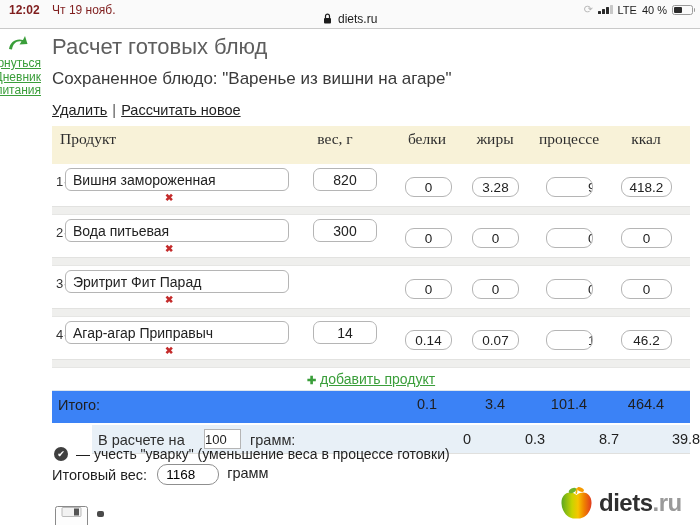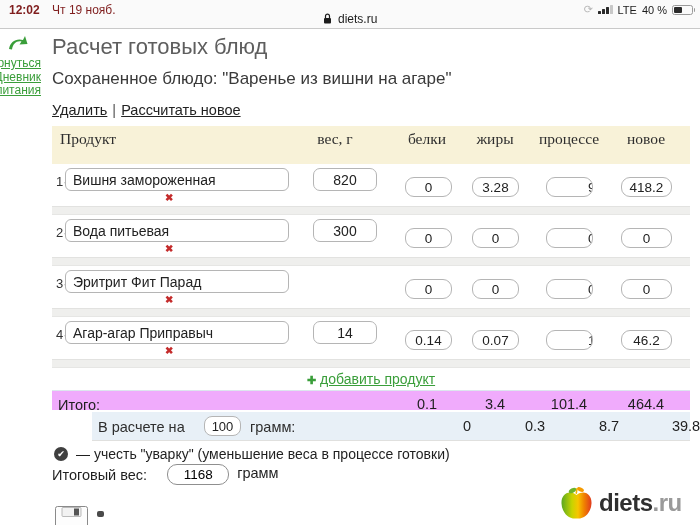--- a/index.html
+++ b/index.html
@@ -63,43 +63,43 @@
             border-radius:7px; text-align:center; font-size:14px; }
   .vbox { position:absolute; top:13px; height:20px; border-radius:9px; text-align:center;
           font-size:13.5px; border:1px solid #bdbdbd; }
   .v-prot{ left:353px; width:47px; } .v-fat{ left:420px; width:47px; }
   .v-carb{ left:494px; width:47px;padding-left:41px; } .v-kcal{ left:569px; width:51px; }
 
   .addrow { height:22px; background:#fff; text-align:center; padding-top:3px; font-size:14px; }
   .addrow .plus { color:#3a9e3a; font-size:11px; font-weight:bold; margin-right:4px; }
   .addrow a { color:#3a9e3a; text-decoration:underline; cursor:pointer; }
 
-  .totrow { position:relative; height:20px; background:#f0abfc; border-top:1px solid #dde6ee; }
+  .totrow { position:relative; height:33px; background:#3b82f6; border-top:1px solid #dde6ee; }
   .totrow .tlabel { position:absolute; left:6px; top:6px; font-size:14.5px; color:#1f1f1f; }
   .totrow .tweight{ position:absolute; left:140px; top:8px; width:162px; text-align:right;
                     font-size:12.5px; color:#2a2a2a; }
   .tval { position:absolute; top:5px; width:60px; text-align:center; font-size:14.5px; color:#1f1f1f; }
   .totgap { height:2px; background:#fff; }
   .p100row { position:relative; height:29px; background:#e8f0f7; border-bottom:1px solid #e0e0de;margin-left:40px; }
   .p100row .plabel1 { position:absolute; left:6px; top:7px; font-size:14.5px; }
   .p100row .p100input { position:absolute; left:112px; top:4px; width:37px; height:20px;
-                        border-radius:8px; text-align:center; font-size:13px; }
+                        border-radius:0; text-align:left; font-size:13px; }
   .p100row .plabel2 { position:absolute; left:158px; top:7px; font-size:14.5px; }
   .p100row .tval { top:6px; }
 
   
   .uvarka { position:absolute; left:54px; top:446px; display:flex; align-items:center; }
   .chk { display:inline-flex; width:14px; height:14px; border-radius:50%; background:#3f3f3f;
          color:#fff; font-size:9px; align-items:center; justify-content:center; cursor:pointer; }
   .uvarka .utext { margin-left:8px; font-size:14px; color:#1f1f1f; }
   .fweight { position:absolute; left:52px; top:464px; font-size:14.5px; color:#1f1f1f; }
   .fweight label { vertical-align:middle; }
   .fwinput { width:62px; height:21px; border:1px solid #8f8f8f; border-radius:10px; padding:0 8px;
-             font-size:13.5px; margin:0 8px 0 20px; vertical-align:middle; outline:none;
-             font-family:"Liberation Sans", sans-serif;text-align:center; }
+             font-size:13.5px; margin:0 8px 0 10px; vertical-align:middle; outline:none;
+             font-family:"Liberation Sans", sans-serif; }
 
   .save-icon { position:absolute; left:55px; top:506px; }
   .save-dot { position:absolute; left:97px; top:511px; width:7px; height:6px; background:#4a4a4a;
               border-radius:2px; }
 
   .logo { position:absolute; left:558px; top:485px; display:flex; align-items:center; }
   .logo-text { margin-left:4px; font-size:24px; font-weight:bold; color:#2f2f2f; letter-spacing:-0.5px;
                text-shadow:0 1px 0 #fff, 1px 0 0 #fff, -1px 0 0 #fff, 0 -1px 0 #fff; }
   .logo-text .ru { color:#9a9a9a; }
 </style>
@@ -153,21 +153,21 @@
     <a>Удалить</a><span class="sep">|</span><a>Рассчитать новое</a>
   </div>
 
   <div class="tbl">
     <div class="thead">
       <span class="h-prod">Продукт</span>
       <span class="h-col h-weight">вес, г</span>
       <span class="h-col h-prot">белки</span>
       <span class="h-col h-fat">жиры</span>
       <span class="h-col h-carb">процессе</span>
-      <span class="h-col h-kcal">новое</span>
+      <span class="h-col h-kcal">ккал</span>
     </div>
 
     <div class="prow">
       <span class="rnum">1·</span>
       <input class="pinput" value="Вишня замороженная" style="">
       <span class="del">✖</span>
       <input class="winput" value="820" style="">
       <input class="vbox v-prot" value="0" style="">
       <input class="vbox v-fat" value="3.28" style="">
       <input class="vbox v-carb" value="90.2" style="">

